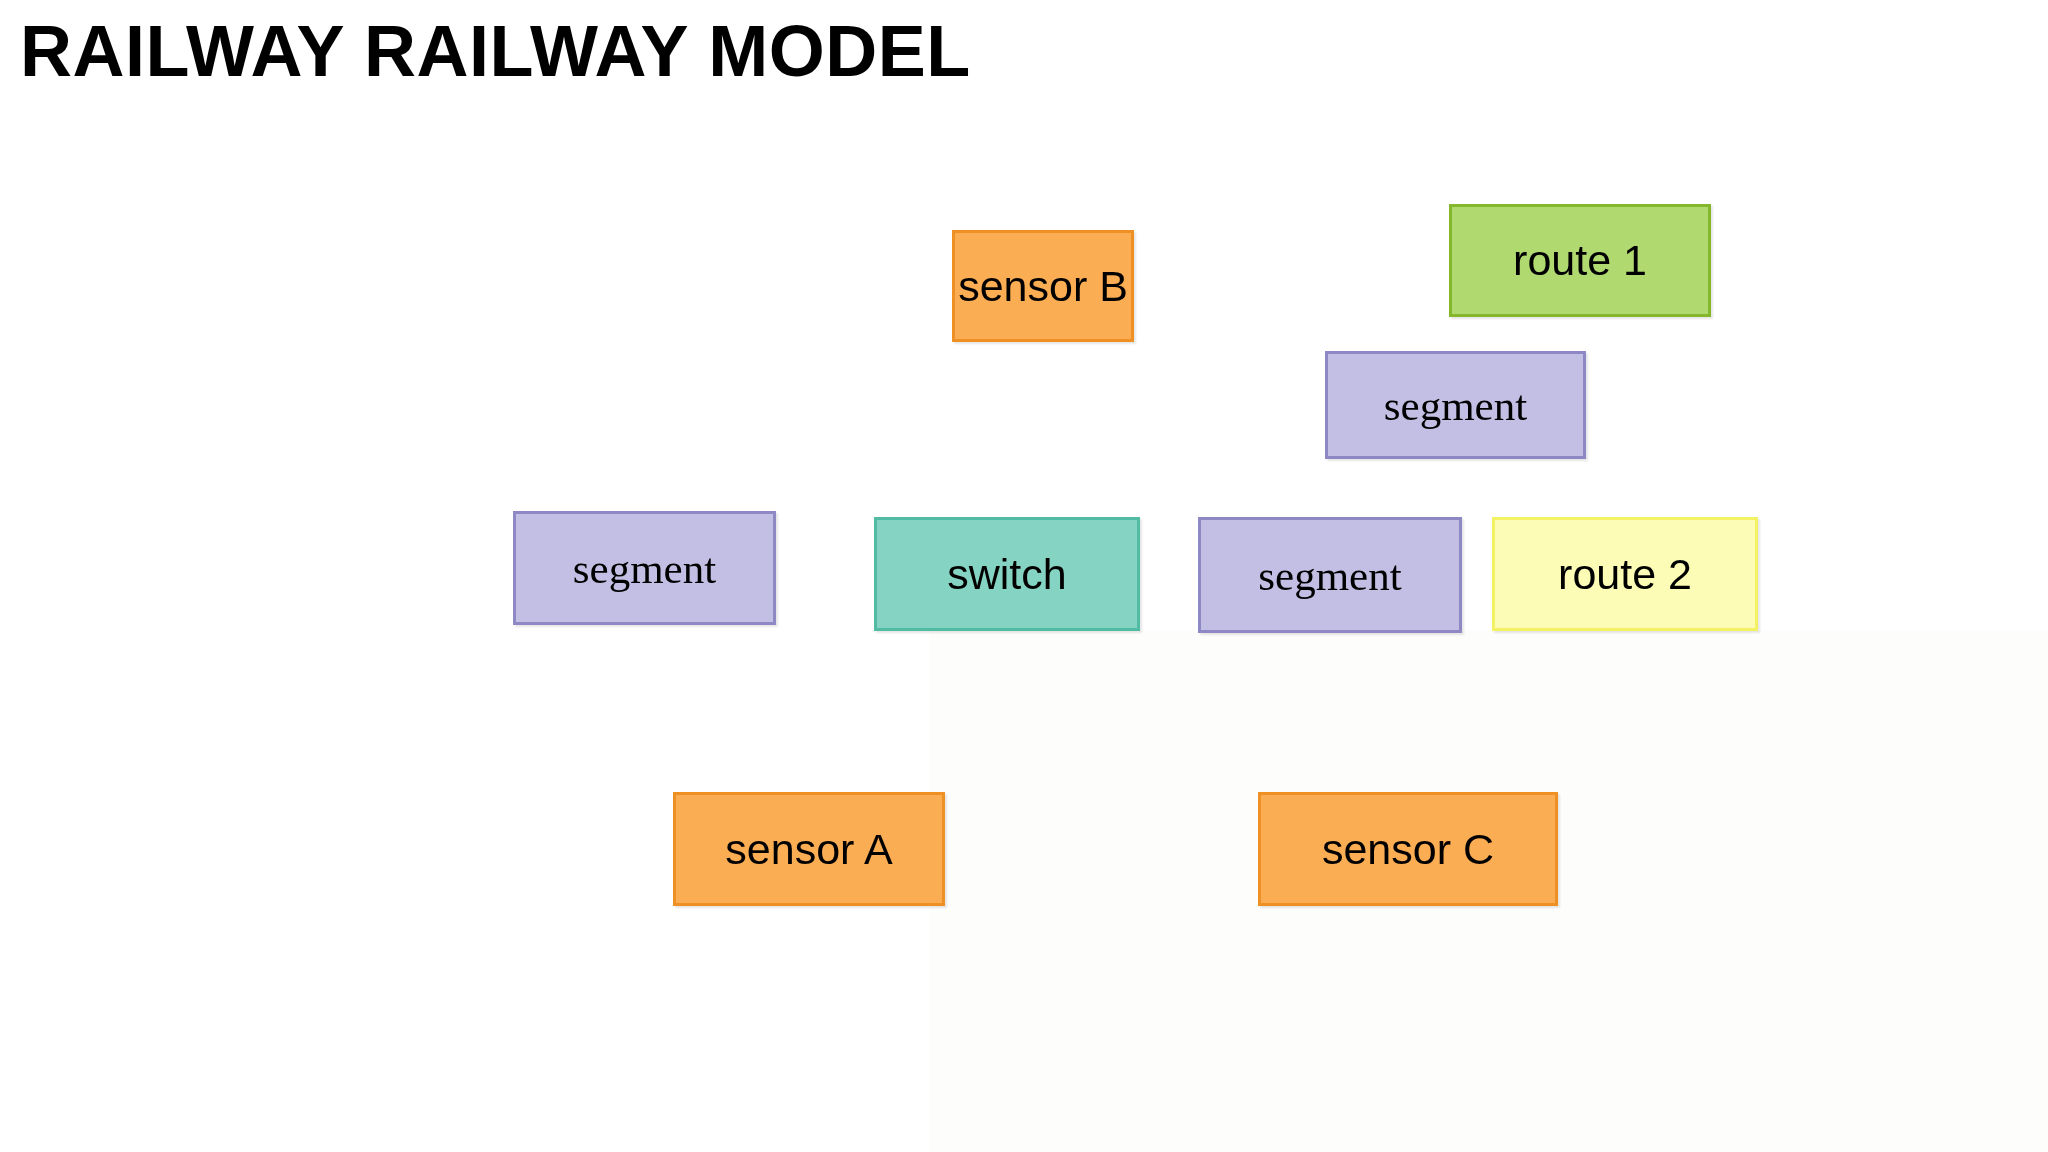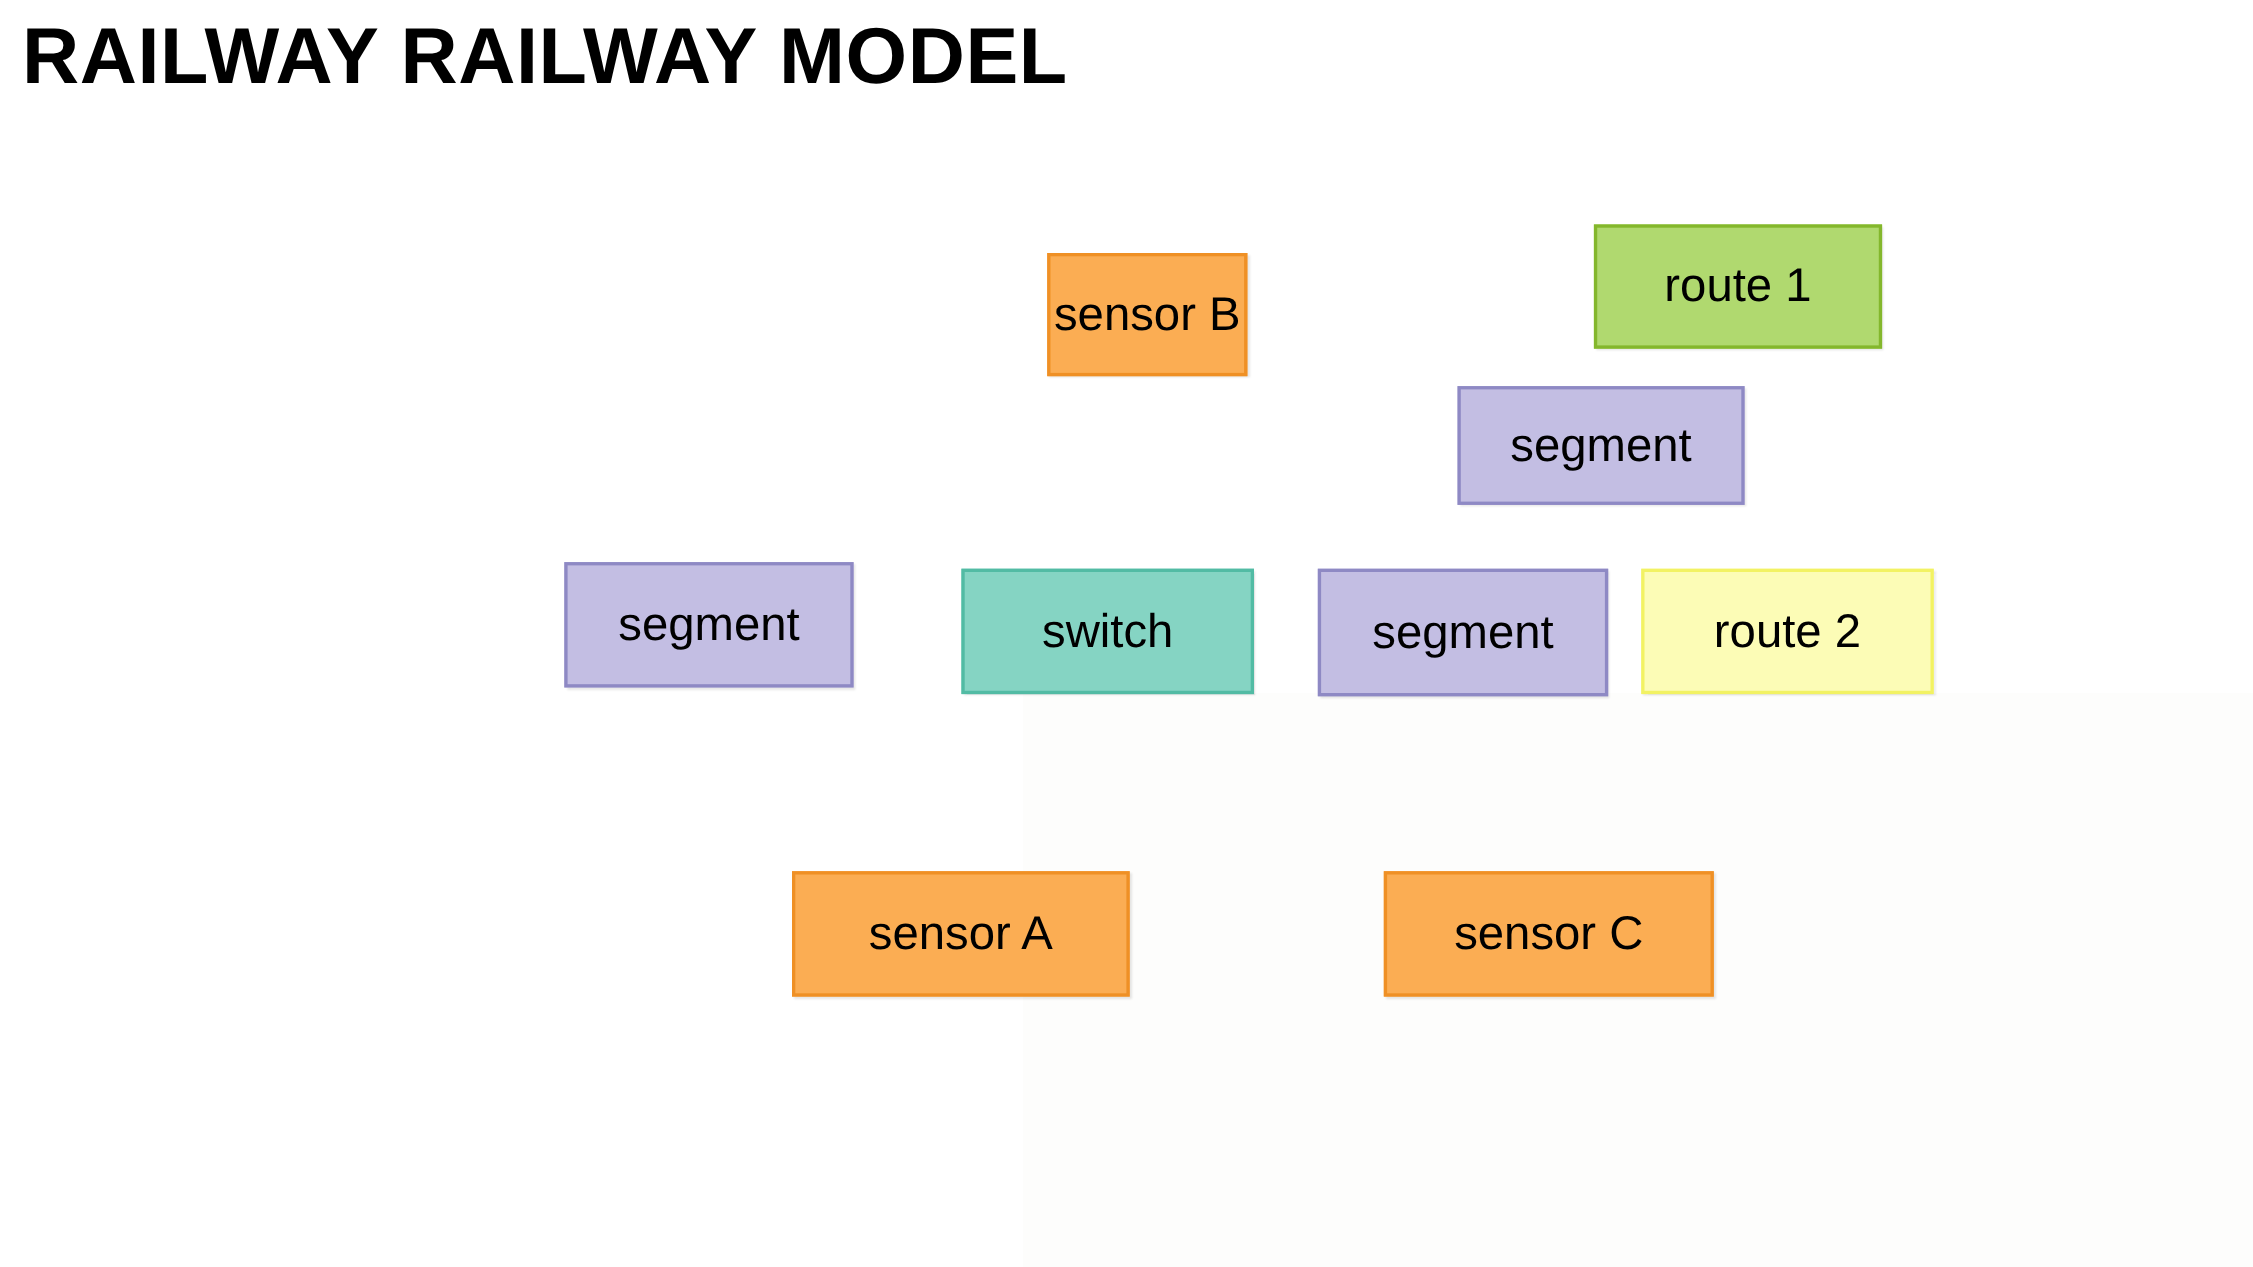--- a/index.html
+++ b/index.html
@@ -56,21 +56,21 @@
   }
 
   .node-label {
     pointer-events: none;
   }
 
   
   .type-sensor  { background: #FBAD53; border-color: #EF9025; justify-content: center; }
   .type-route1  { background: #B0D96F; border-color: #84B72C; margin-left: 30px; }
   .type-route2  { background: #FCFCB6; border-color: #F2F263; text-align: center; }
-  .type-segment { background: #C3BEE3; border-color: #8E89C4; }
+  .type-segment { background: #C3BEE3; border-color: #8E89C4; font-family: Liberation Serif, serif; }
   .type-switch  { background: #85D4C3; border-color: #52BBA4; }
 </style>
 </head>
 <body style="background: rgb(255, 255, 255);">
 
 <div id="canvas-wash"></div>
 
 <div id="slide-title" style="color: rgb(0, 0, 0);">RAILWAY RAILWAY MODEL</div>
 
 <div id="diagram-canvas">
@@ -88,19 +88,19 @@
     </div>
     <div class="node type-switch" style="left: 874px; top: 517px; width: 266px; height: 114px; background: rgb(133, 212, 195); border-color: rgb(82, 187, 164);">
       <span class="node-label">switch</span>
     </div>
     <div class="node type-segment" style="left: 1198px; top: 517px; width: 264px; height: 116px; background: rgb(195, 190, 227); border-color: rgb(142, 137, 196);">
       <span class="node-label">segment</span>
     </div>
     <div class="node type-route2" style="left: 1492px; top: 517px; width: 266px; height: 114px; background: rgb(252, 252, 182); border-color: rgb(242, 242, 99);">
       <span class="node-label">route 2</span>
     </div>
-    <div class="node type-sensor" style="left: 673px; top: 792px; width: 307px; height: 114px; background: rgb(251, 173, 83); border-color: rgb(239, 144, 37); margin-left: 47px;">
+    <div class="node type-sensor" style="left: 673px; top: 792px; width: 272px; height: 114px; background: rgb(251, 173, 83); border-color: rgb(239, 144, 37);">
       <span class="node-label">sensor A</span>
     </div>
     <div class="node type-sensor" style="left: 1258px; top: 792px; width: 300px; height: 114px; background: rgb(251, 173, 83); border-color: rgb(239, 144, 37);">
       <span class="node-label">sensor C</span>
     </div>
   </div>
 
 </body></html>

